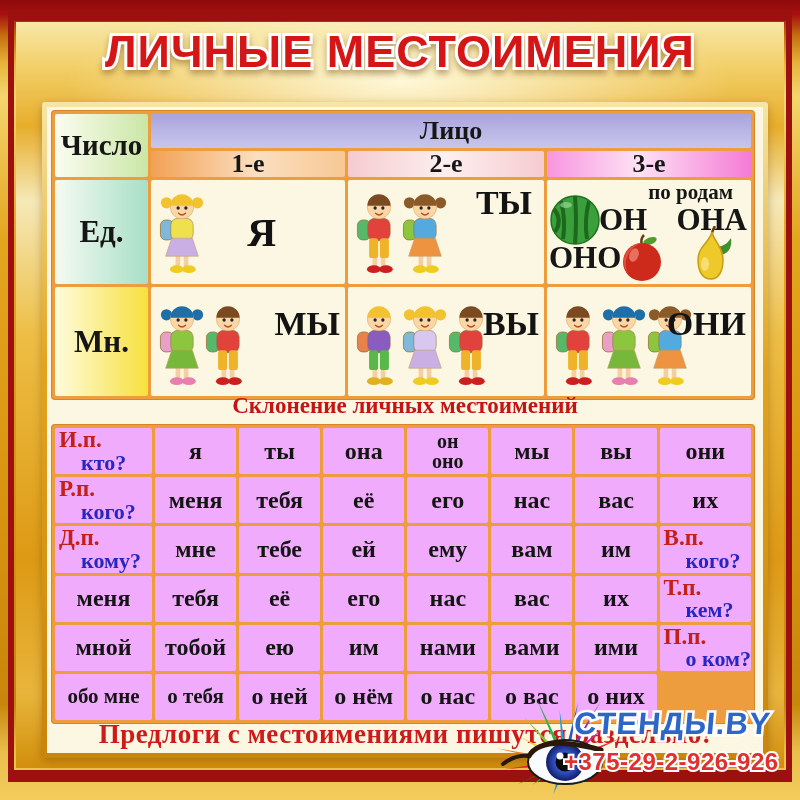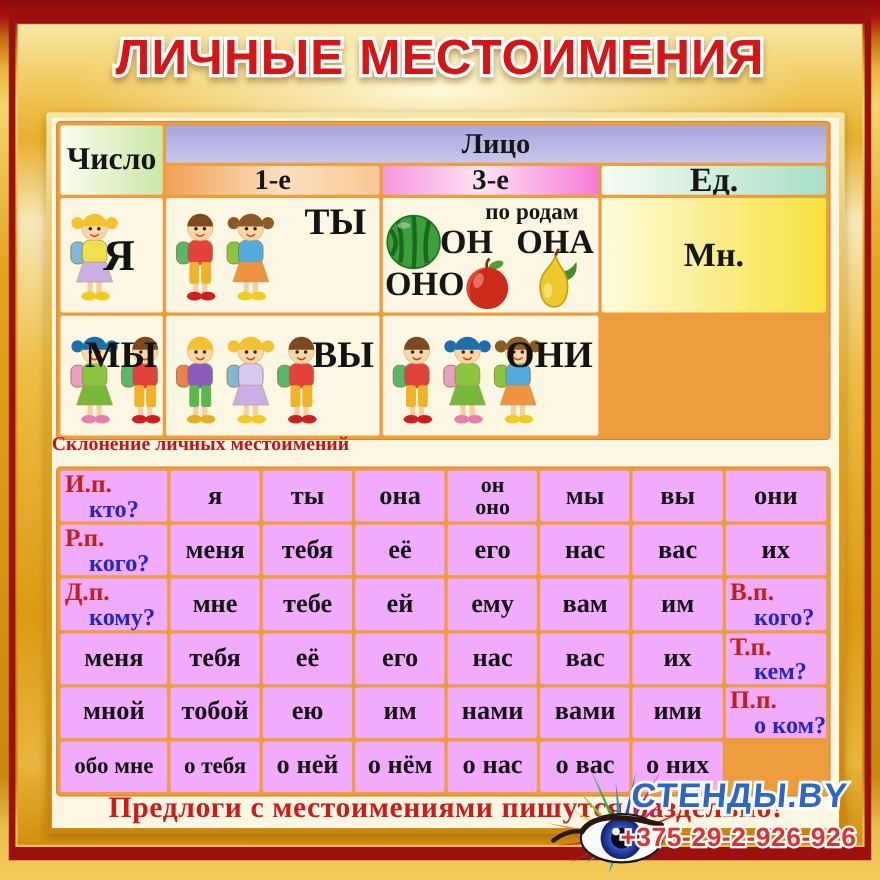--- a/index.html
+++ b/index.html
@@ -64,22 +64,22 @@
   .g-span{position:absolute;font-size:31px;font-weight:bold;}
   .g-on{left:52px;top:22px;}
   .g-ona{right:4px;top:22px;}
   .g-ono{left:2px;bottom:8px;}
   .fruit{position:absolute;display:block;}
   .g-melon{left:2px;top:14px;}
   .g-apple{left:72px;bottom:2px;}
   .g-pear{right:14px;bottom:2px;}
 
   
-  .decl-heading{position:absolute;top:286px;left:0;width:100%;
-    font-size:18px;font-weight:bold;color:#C41414;}
+  .decl-heading{position:absolute;top:286px;left:0;width:100%;text-align:center;
+    font-size:23px;font-weight:bold;color:#C41414;}
   .dgrid{position:absolute;left:5px;top:318px;width:696px;height:292px;
     display:grid;grid-template-columns:97px repeat(7,1fr);
     grid-auto-rows:1fr;gap:3px;padding:3px;background:#ED9D3D;
     box-shadow:0 0 0 1px #D88428;border-radius:3px;}
   .dcell{background:#f0abfc;display:flex;align-items:center;justify-content:center;
     font-weight:bold;font-size:24px;color:#141414;border-radius:2px;white-space:nowrap;}
   .dcell.small{font-size:21px;}
   .dlabel{flex-direction:column;align-items:flex-start;justify-content:center;
     padding-left:4px;line-height:1.02;}
   .dcase{color:#C22018;font-size:23px;font-weight:bold;}
@@ -111,20 +111,21 @@
   <div class="title">
     <span class="owrap"><span class="outline">ЛИЧНЫЕ МЕСТОИМЕНИЯ</span><span class="fill">ЛИЧНЫЕ МЕСТОИМЕНИЯ</span></span>
   </div>
 
   <div class="panel">
 
     <div class="pgrid">
       <div class="cell hdr hdr-num">Число</div>
       <div class="cell hdr hdr-lico">Лицо</div>
       <div class="cell hdr hdr-p1">1-е</div>
+      <div class="cell hdr hdr-p2">2-е</div>
       <div class="cell hdr hdr-p3">3-е</div>
 
       <div class="cell rowlbl rowlbl-ed">Ед.</div>
       <div class="cell" id="cell-0-0">
           <div class="kid-row">
             <svg class="kid" width="50" height="94" viewBox="0 0 58 96">
     <rect x="4" y="33" width="15" height="23" rx="6" fill="#7FB8D8" stroke="#9A7C3C" stroke-width="1"></rect>
     <circle cx="11" cy="13" r="6.5" fill="#F2C230"></circle>
               <circle cx="47" cy="13" r="6.5" fill="#F2C230"></circle>
     <rect x="16" y="31" width="26" height="26" rx="8" fill="#EFE14E" stroke="#8A6A3A" stroke-width="0.6"></rect>

